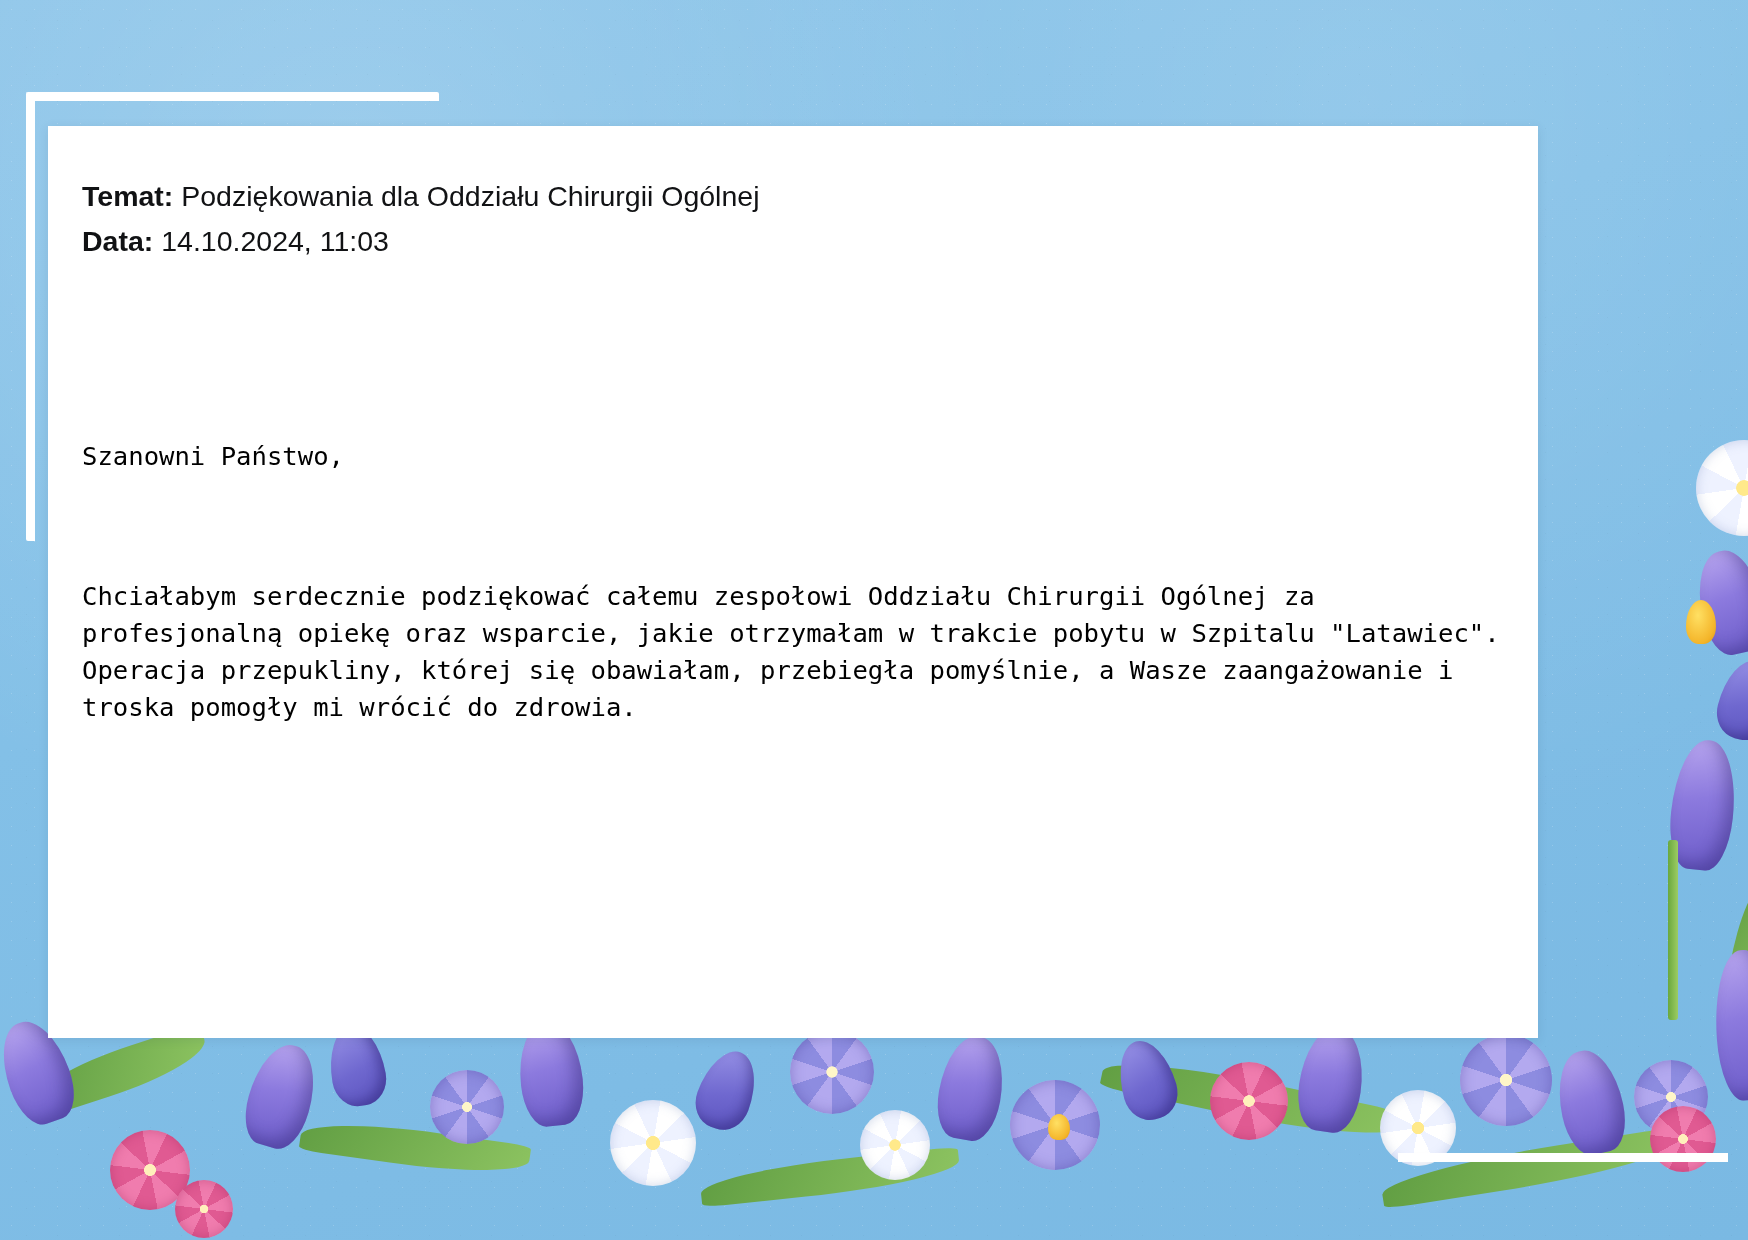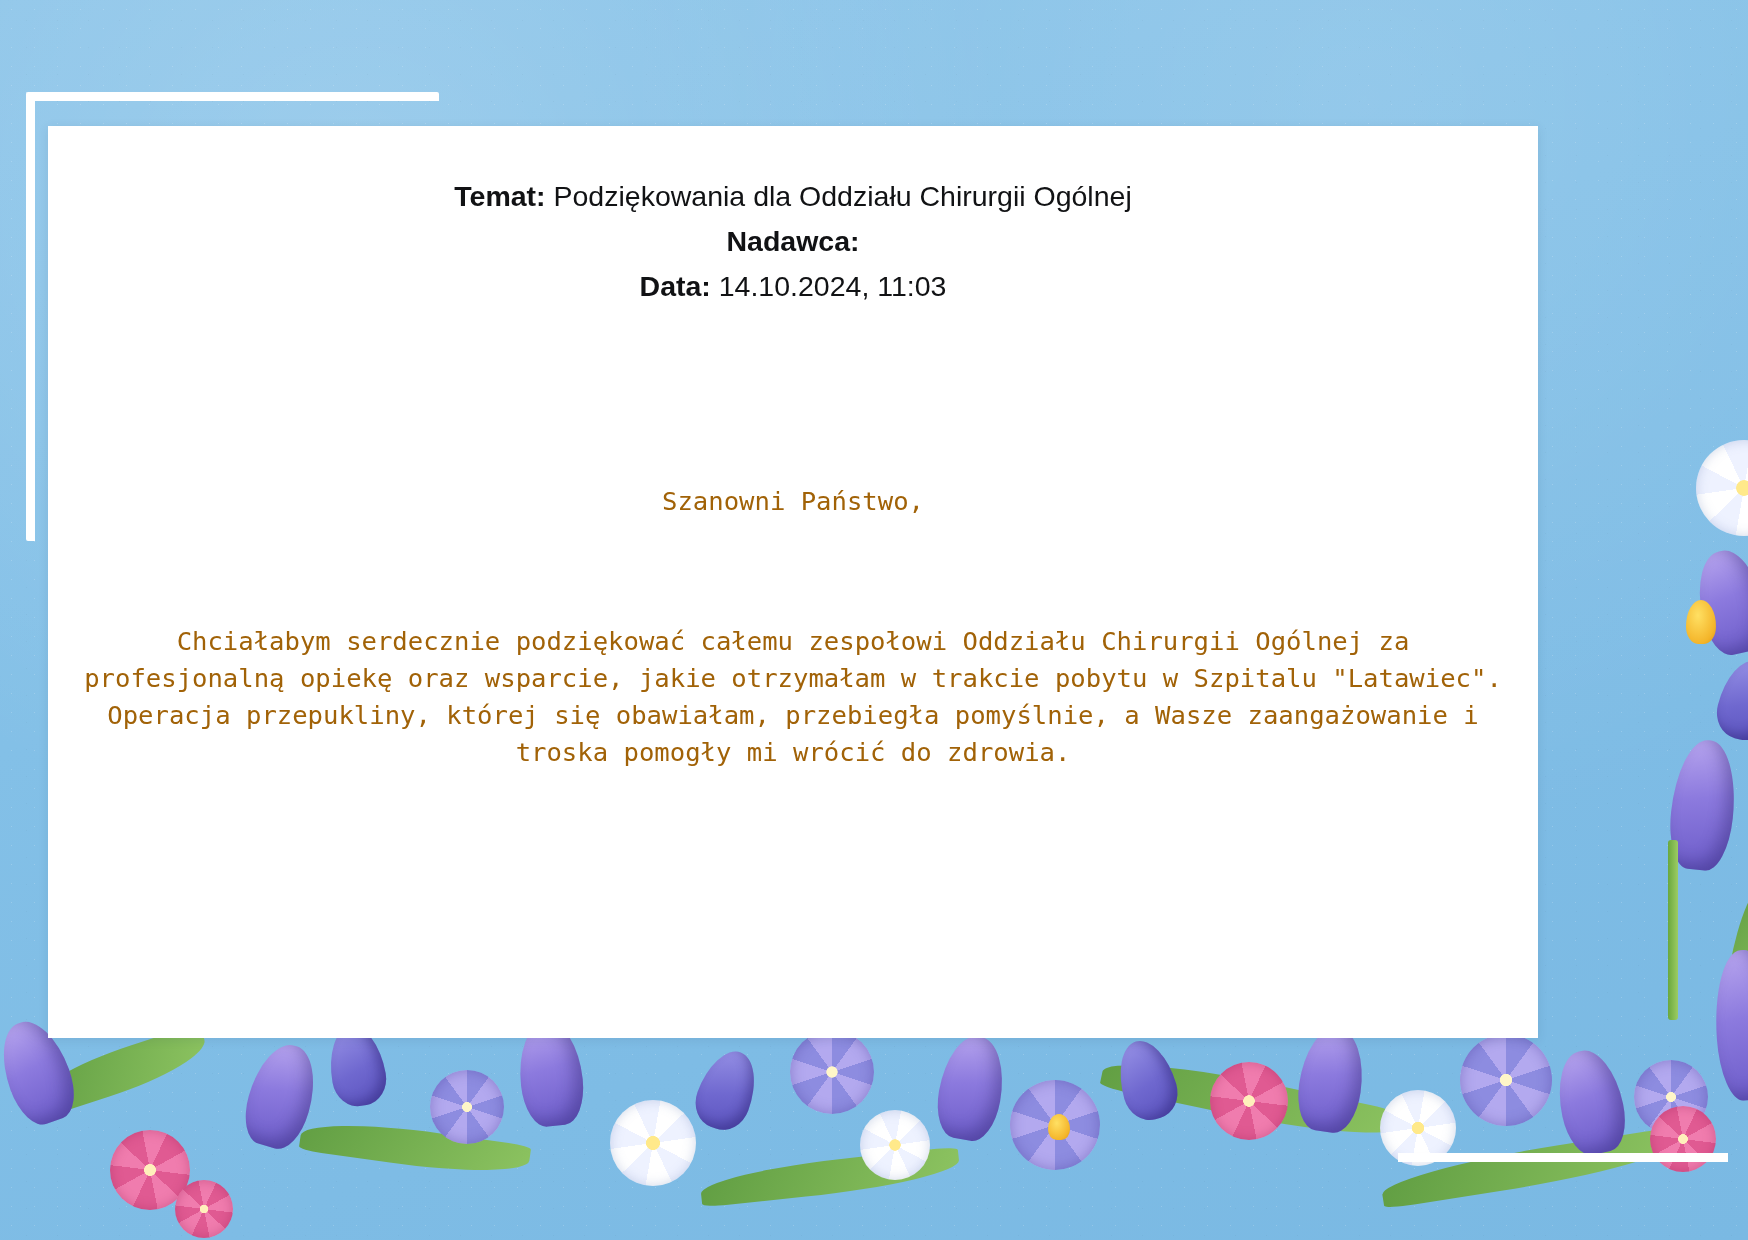--- a/index.html
+++ b/index.html
@@ -153,21 +153,20 @@
     left: 48px;
     top: 126px;
     width: 1490px;
     height: 912px;
     background: #ffffff;
     box-shadow: 0 2px 10px rgba(30,60,90,0.10);
     overflow: hidden;
   }
   .card-inner {
     padding: 48px 34px 0 34px;
-    text-align: center;
   }
 
   
   .meta {
     font-family: "Liberation Sans", sans-serif;
     font-size: 28.5px;
     line-height: 45px;
     color: #111214;
   }
   .meta .lbl {
@@ -176,21 +175,21 @@
   .meta-row {
     white-space: nowrap;
   }
 
   
   .letter {
     margin-top: 100px;
     font-family: "DejaVu Sans Mono", "Liberation Mono", monospace;
     font-size: 25.6px;
     line-height: 37px;
-    color: #a16207;
+    color: #000000;
     letter-spacing: 0px;
     white-space: pre-wrap;
   }
   .para {
     margin: 0 0 29px 0;
   }
   .para:last-child {
     margin-bottom: 0;
   }
 </style>
@@ -246,24 +245,20 @@
 
 <div class="card">
   <div class="card-inner">
 
     <div class="meta">
       <div class="meta-row">
         <span class="lbl">Temat:</span>
         <span>Podziękowania dla Oddziału Chirurgii Ogólnej</span>
       </div>
       <div class="meta-row">
-        <span class="lbl">Nadawca:</span>
-        <span></span>
-      </div>
-      <div class="meta-row">
         <span class="lbl">Data:</span>
         <span>14.10.2024, 11:03</span>
       </div>
     </div>
 
     <div class="letter">
       <p class="para">Szanowni Państwo,</p>
       <p class="para">Chciałabym serdecznie podziękować całemu zespołowi Oddziału Chirurgii Ogólnej za profesjonalną opiekę oraz wsparcie, jakie otrzymałam w trakcie pobytu w Szpitalu "Latawiec". Operacja przepukliny, której się obawiałam, przebiegła pomyślnie, a Wasze zaangażowanie i troska pomogły mi wrócić do zdrowia.</p>
       
       

